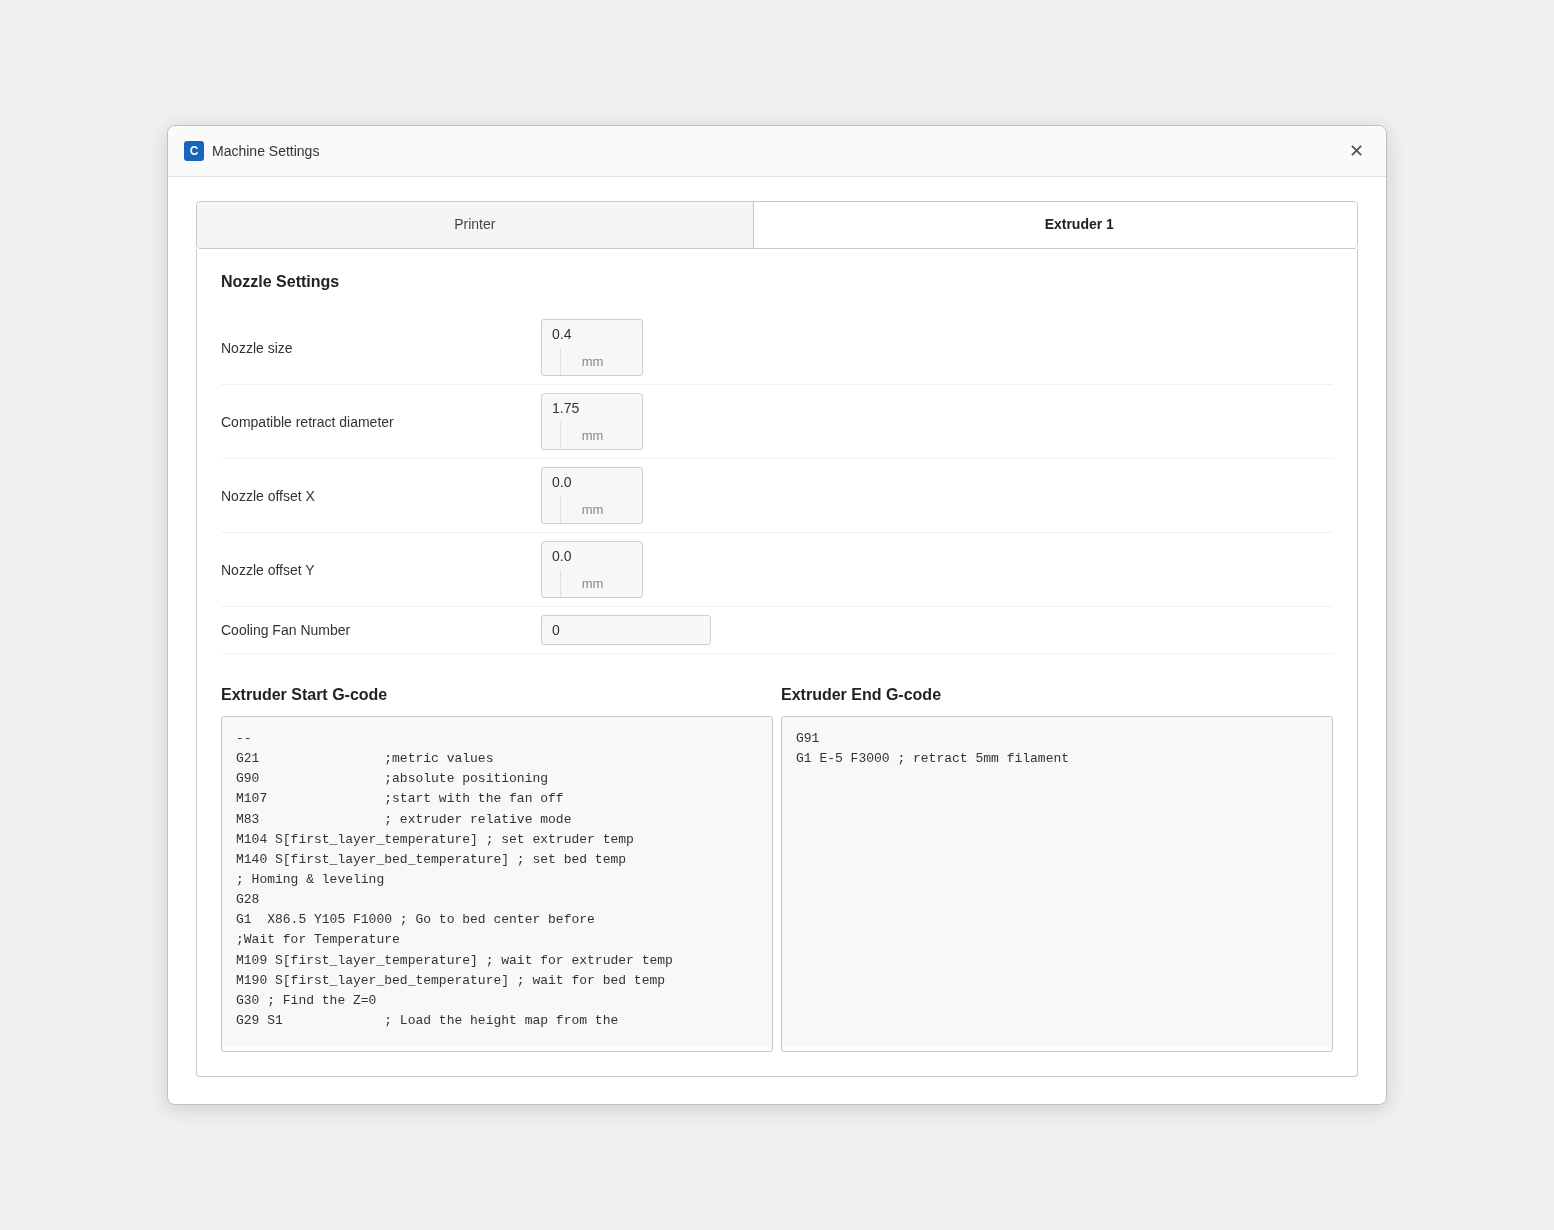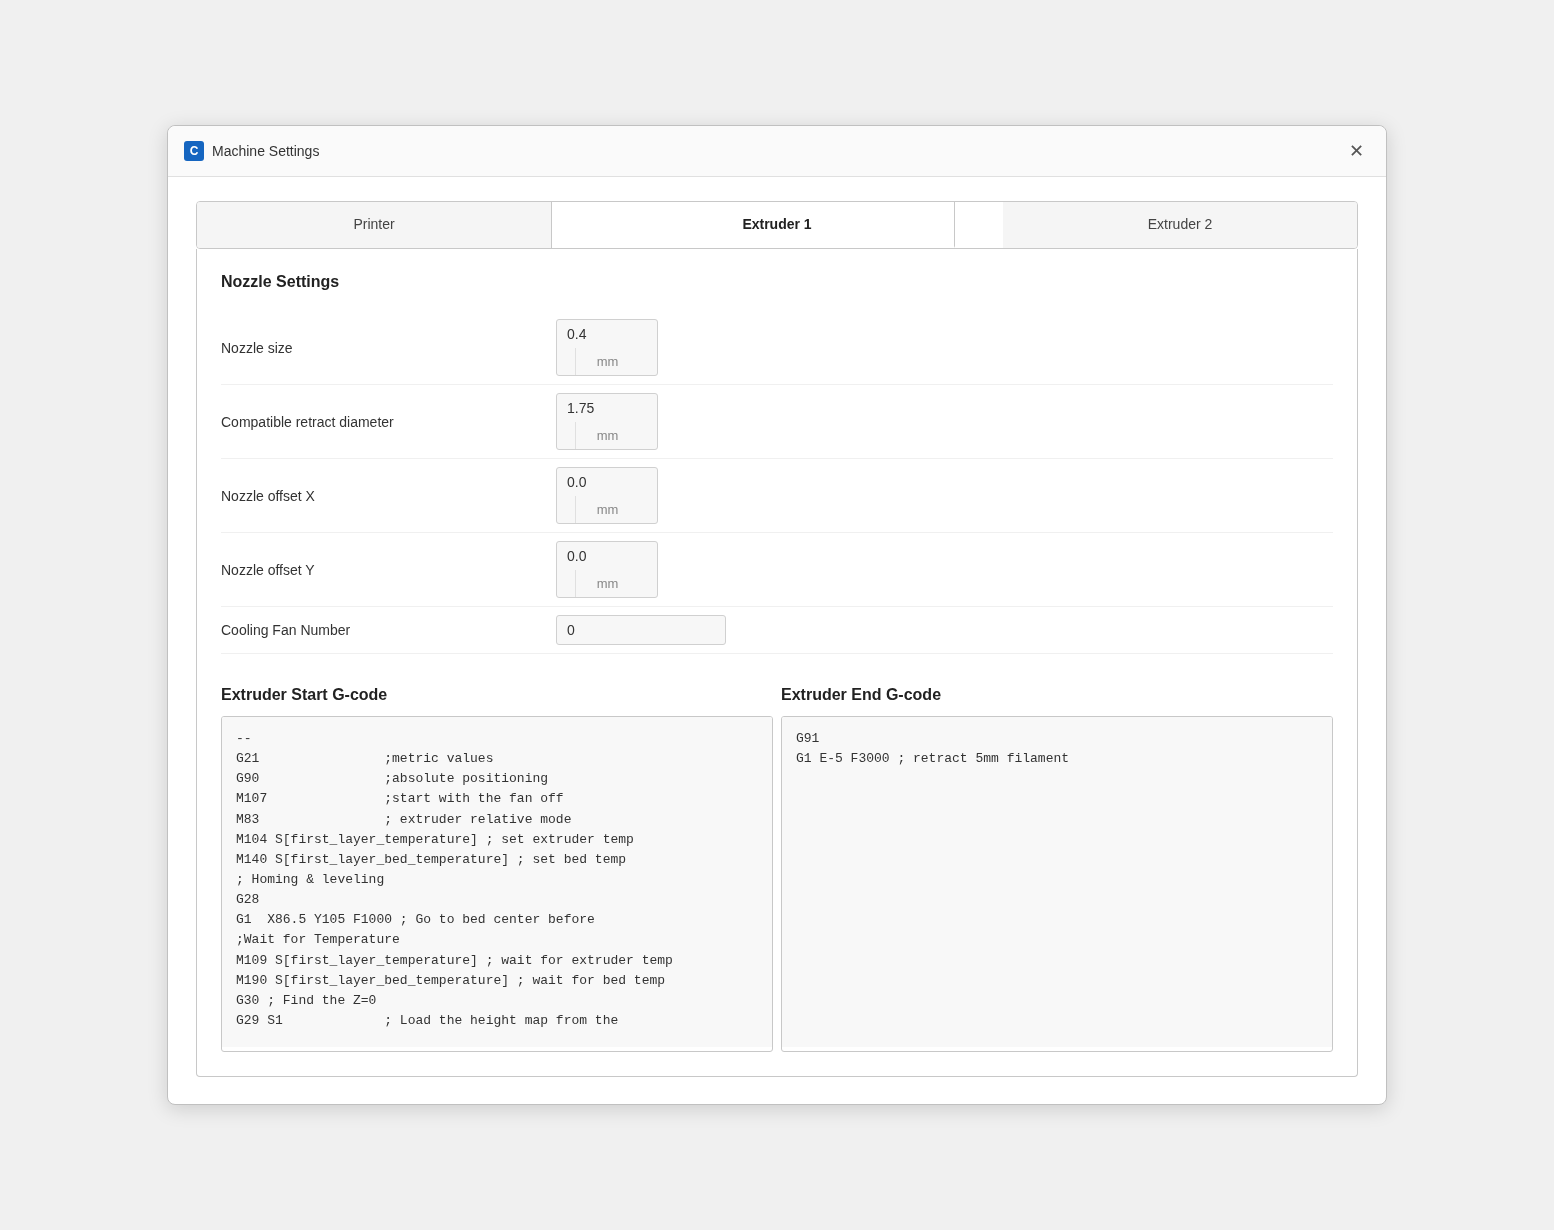--- a/index.html
+++ b/index.html
@@ -116,21 +116,20 @@
     .settings-grid {
       display: grid;
       gap: 0;
       margin-bottom: 32px;
     }
     .setting-row {
       display: flex;
       align-items: center;
       padding: 8px 0;
       border-bottom: 1px solid #f0f0f0;
-      gap: 15px;
     }
     .setting-label {
       width: 320px;
       font-size: 14px;
       color: #333;
       flex-shrink: 0;
     }
     .setting-input-wrap {
       display: flex;
       align-items: center;
@@ -227,23 +226,20 @@
   </div>
 
   <div class="content">
 
     <div class="tabs">
       <div class="tab">
         <span>Printer</span>
       </div>
       <div class="tab active">
         <span>Extruder 1</span>
-      </div>
-      <div class="tab">
-        <span>Extruder 2</span>
       </div>
     </div>
 
     <div class="tab-panel">
       <div class="section-title">Nozzle Settings</div>
 
       <div class="settings-grid">
 
         <div class="setting-row">
           <span class="setting-label">Nozzle size</span>

